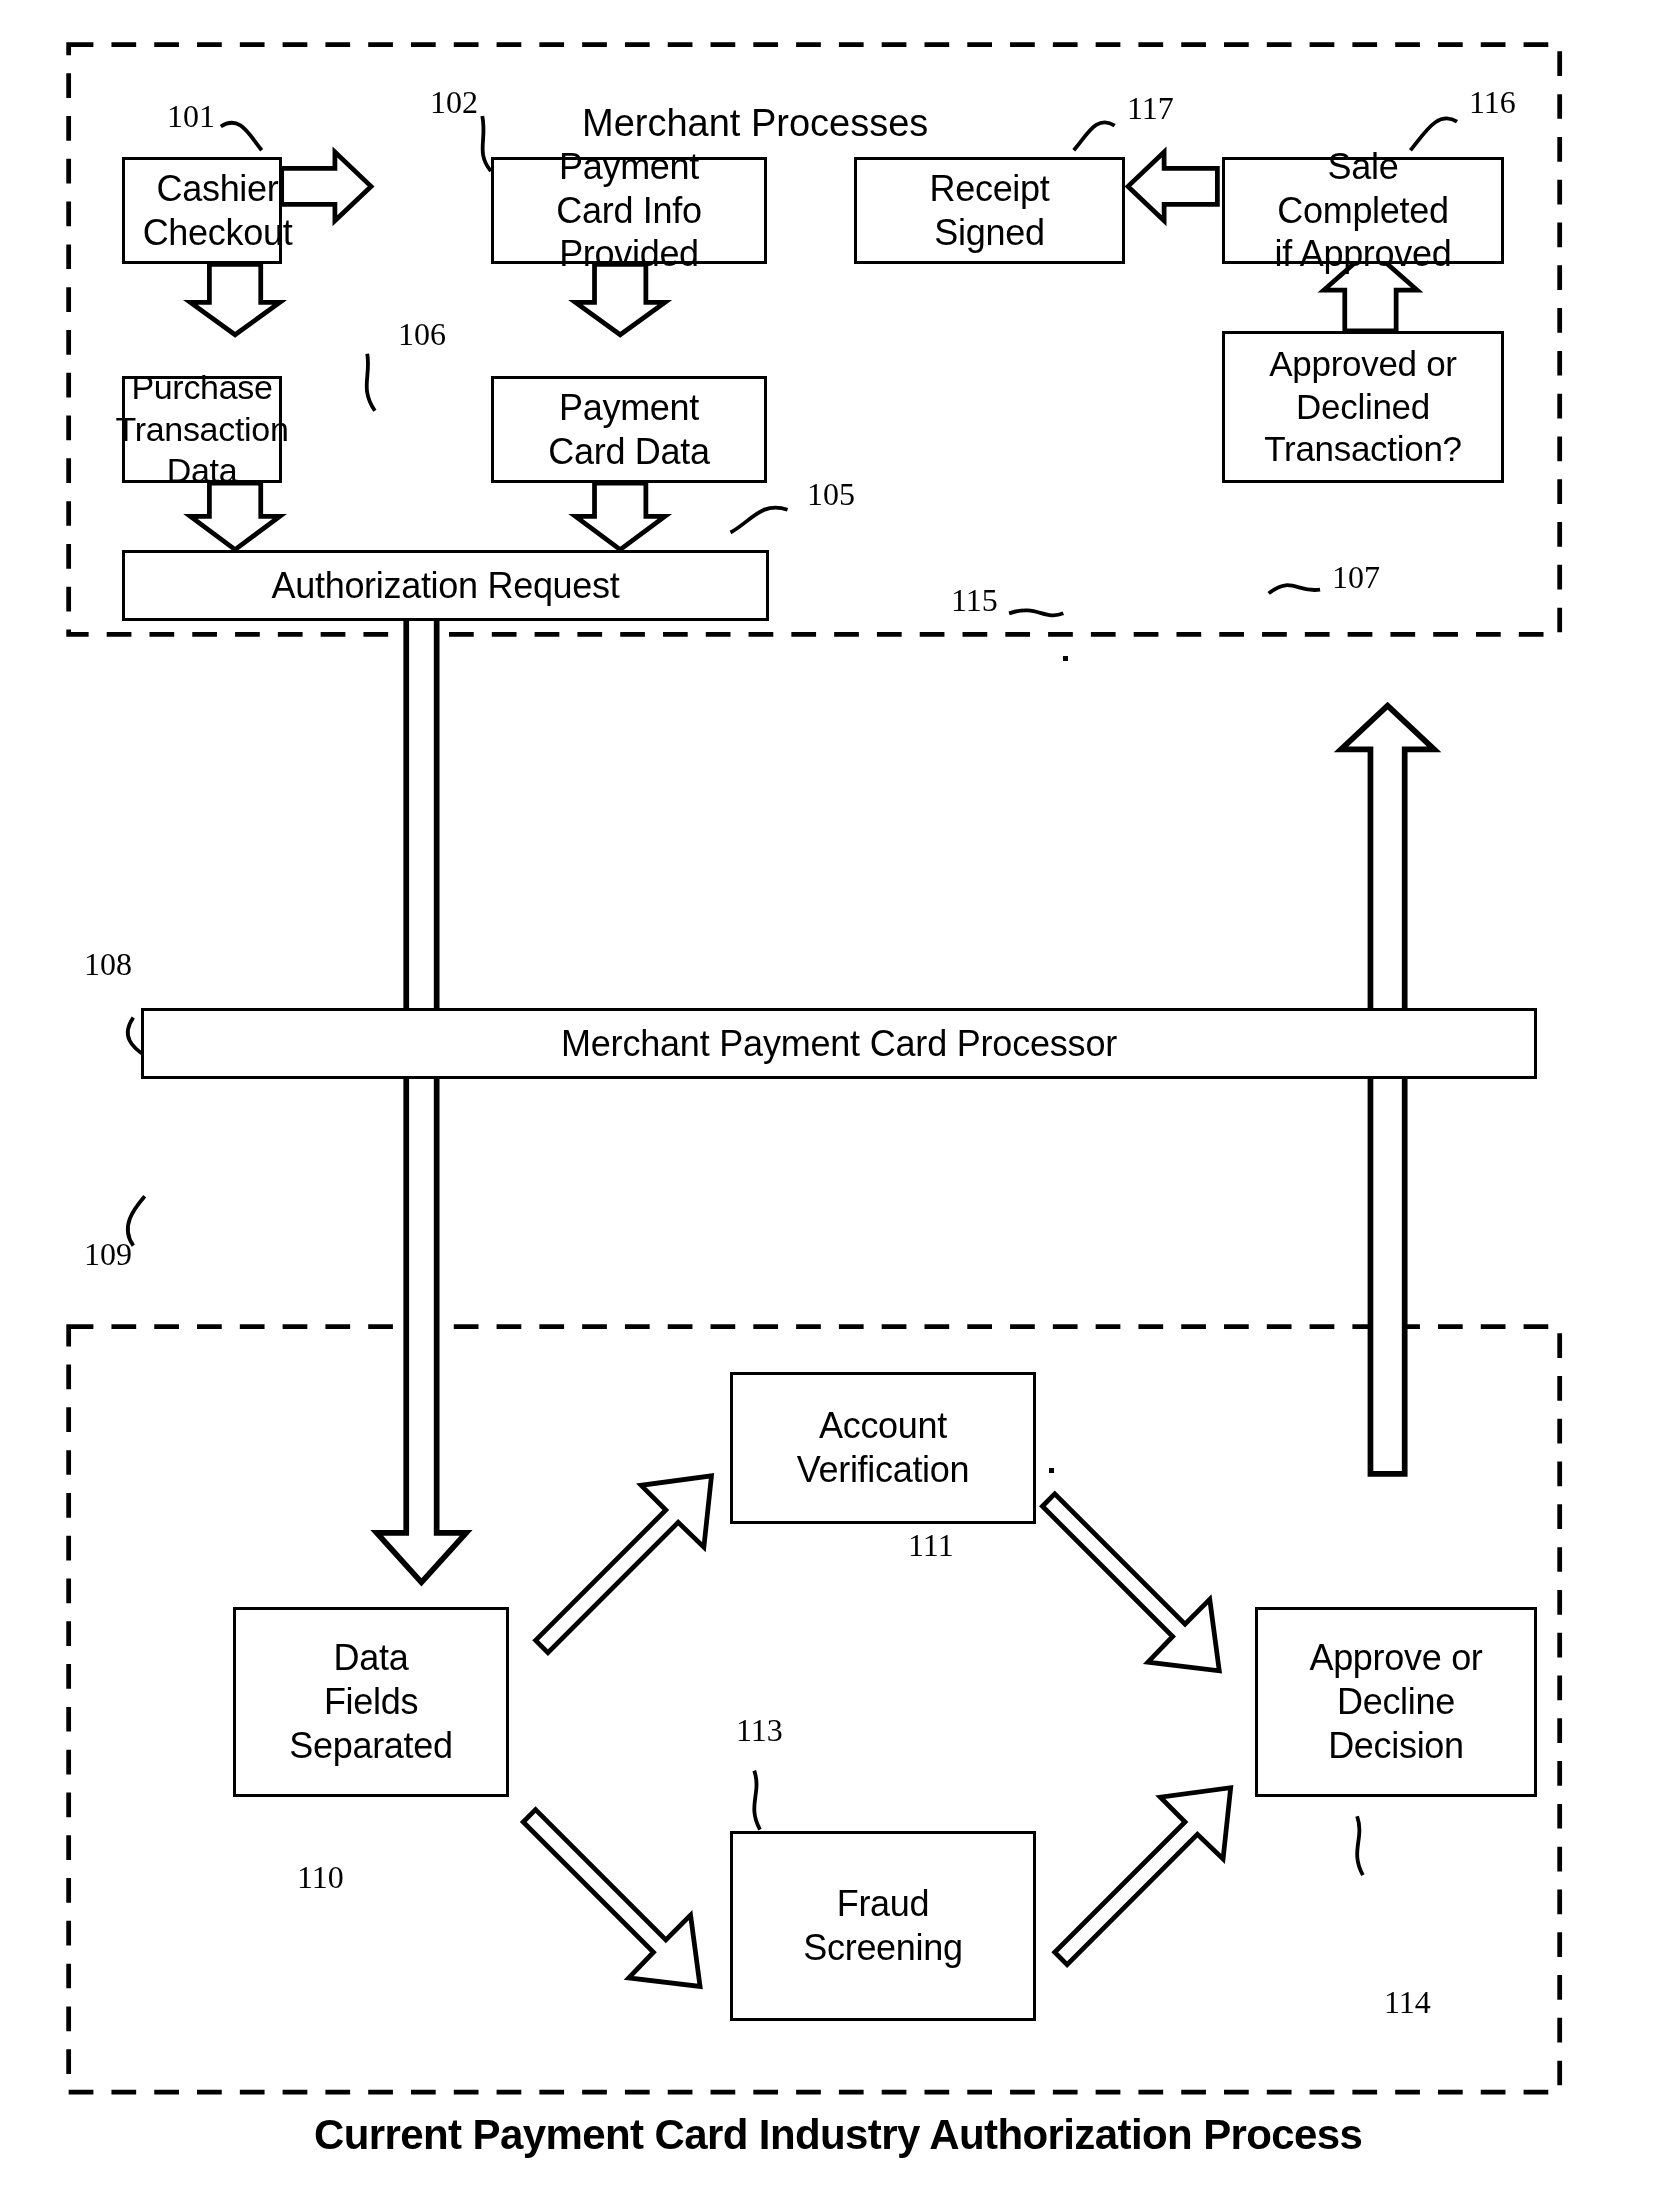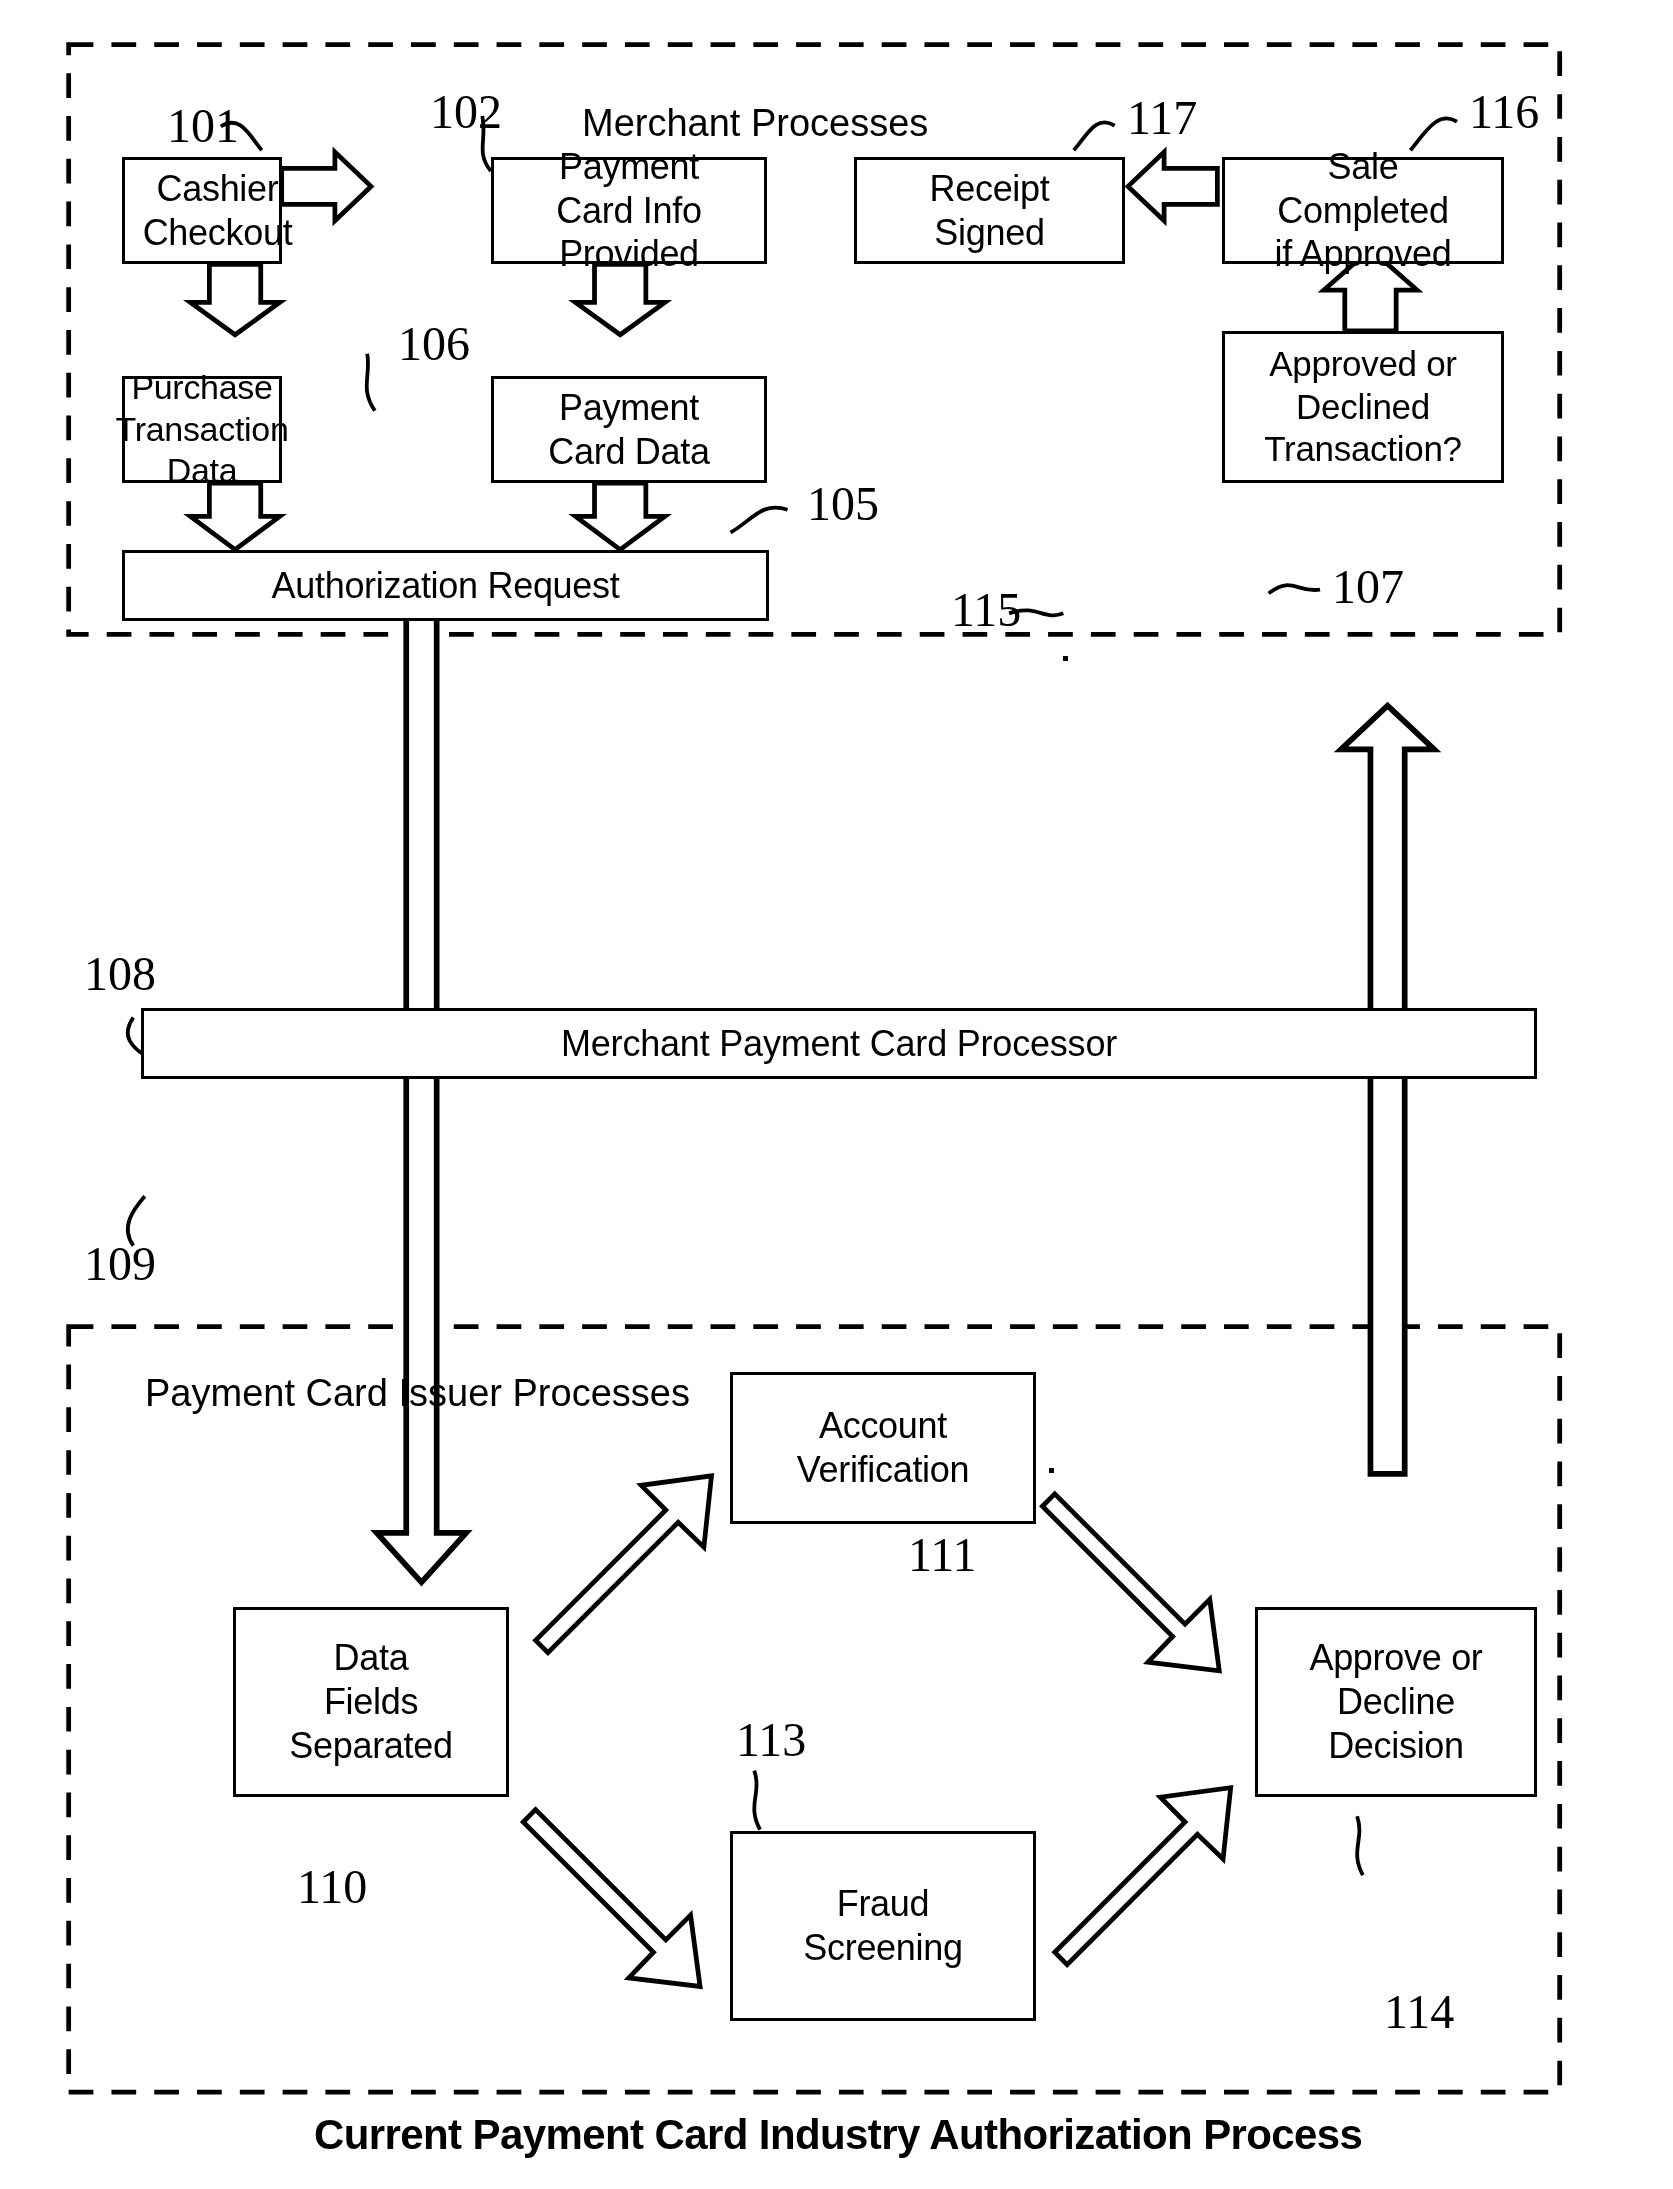--- a/index.html
+++ b/index.html
@@ -55,21 +55,21 @@
     color: #000;
     font-size: 36px;
     letter-spacing: -0.2px;
     z-index: 4;
   }
 
   
   .ref {
     position: absolute;
     color: #000;
-    font-size: 48px;
+    font-size: 32px;
     font-family: "Liberation Serif", serif;
     letter-spacing: 0px;
     z-index: 8;
     white-space: nowrap;
   }
 
   
   .grouplabel {
     position: absolute;
     color: #000;
@@ -242,25 +242,20 @@
   </div>
   <div class="ref" style="left:1332px; top:559px;">107</div>
 
   <div class="bar" style="left:141px; top:1008px; width:1396px; height:71px;">
     <span>Merchant Payment Card Processor</span>
   </div>
   <div class="ref" style="left:84px; top:946px;">108</div>
 
   <div class="ref" style="left:84px; top:1236px;">109</div>
 
-  <div class="grouplabel" style="left:145px; top:1370px; line-height:1.24;">
-    <span>Payment</span>
-    <span>Card Issuer</span>
-    <span>Processes</span>
-  </div>
 
   <div class="pbox" style="left:233px; top:1607px; width:276px; height:190px; font-size:36px;">
     <div>
       <span>Data</span>
       <span>Fields</span>
       <span>Separated</span>
     </div>
   </div>
   <div class="ref" style="left:297px; top:1859px;">110</div>
 

